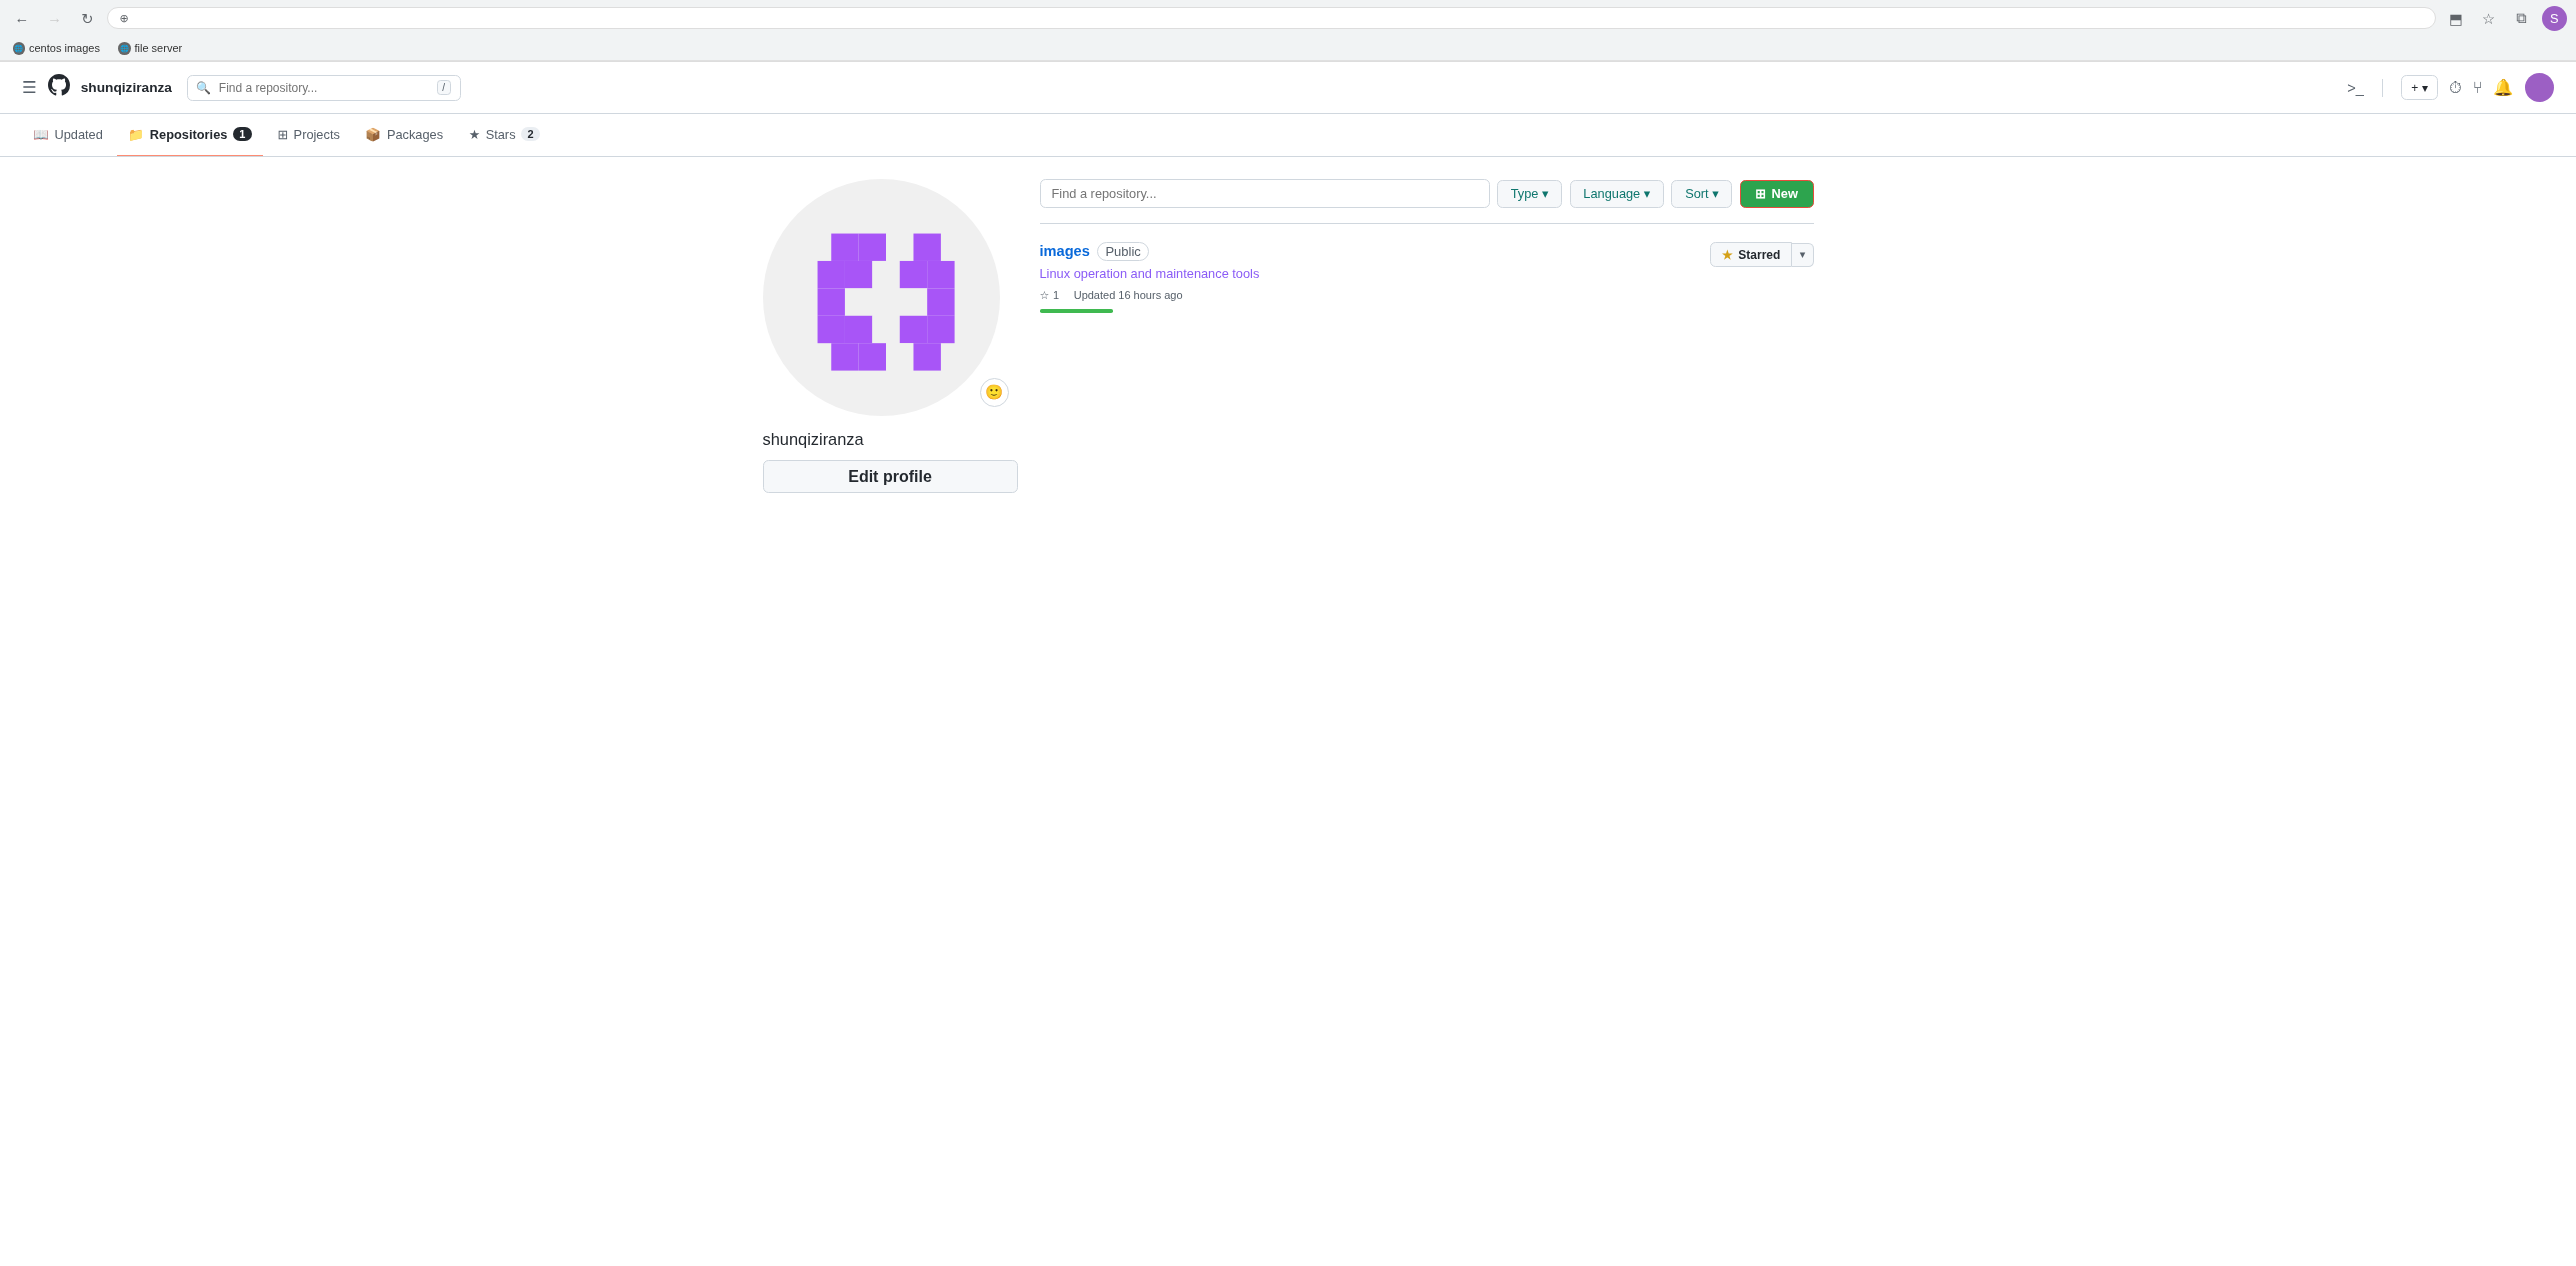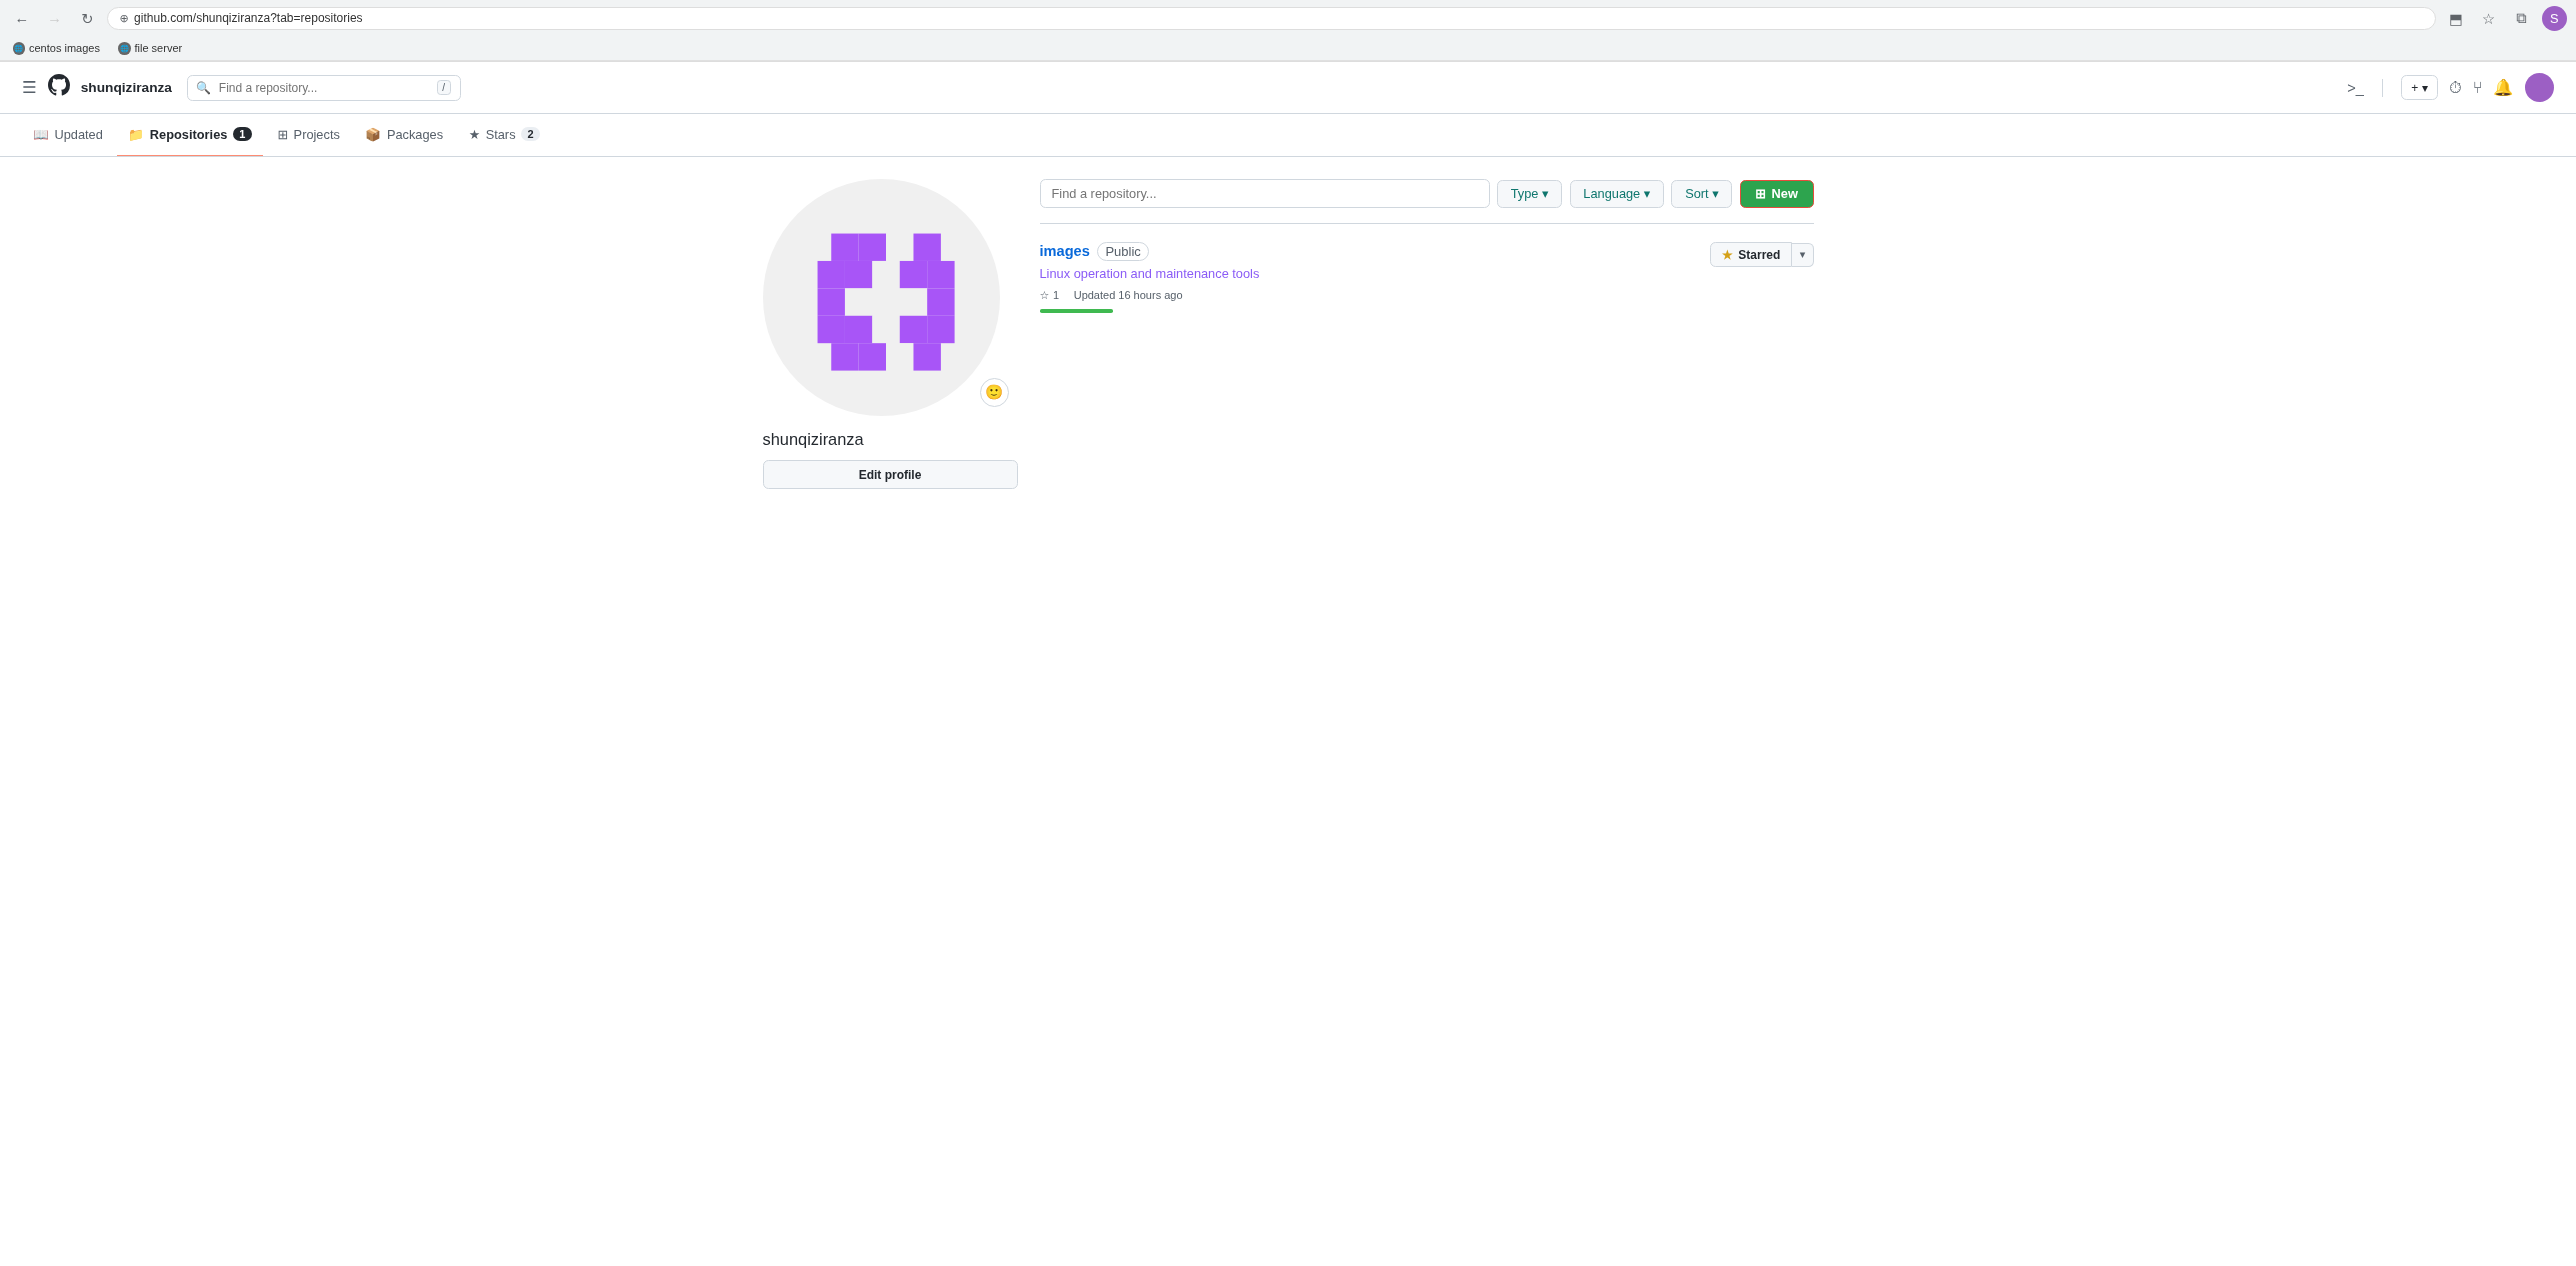--- a/index.html
+++ b/index.html
@@ -234,21 +234,21 @@
       color: #24292f;
       margin-bottom: 11px;
     }
     .gh-edit-profile-btn {
       display: block;
       width: 100%;
       padding: 6.4px 11px;
       border: 0.9px solid #d0d7de;
       border-radius: 5.5px;
       background: #f6f8fa;
-      font-size: 12px;
+      font-size: 16px;
       font-weight: 600;
       color: #24292f;
       cursor: pointer;
       text-align: center;
     }
 
     
     .gh-content {
       flex: 1;
     }
@@ -373,21 +373,20 @@
 
 <div class="browser-chrome">
   <div class="browser-toolbar">
 
     <button class="browser-nav-btn">←</button>
     <button class="browser-nav-btn disabled">→</button>
     <button class="browser-nav-btn">↻</button>
 
     <div class="browser-address-bar">
       <span class="lock-icon">⊕</span>
-      <span class="browser-address-text">github.com/shunqiziranza?tab=repositories</span>
     </div>
 
     <div class="browser-right-icons">
       <button class="browser-icon-btn">⬒</button>
       <button class="browser-icon-btn">☆</button>
       <button class="browser-icon-btn">⧉</button>
       <div class="browser-avatar">S</div>
     </div>
   </div>
 

